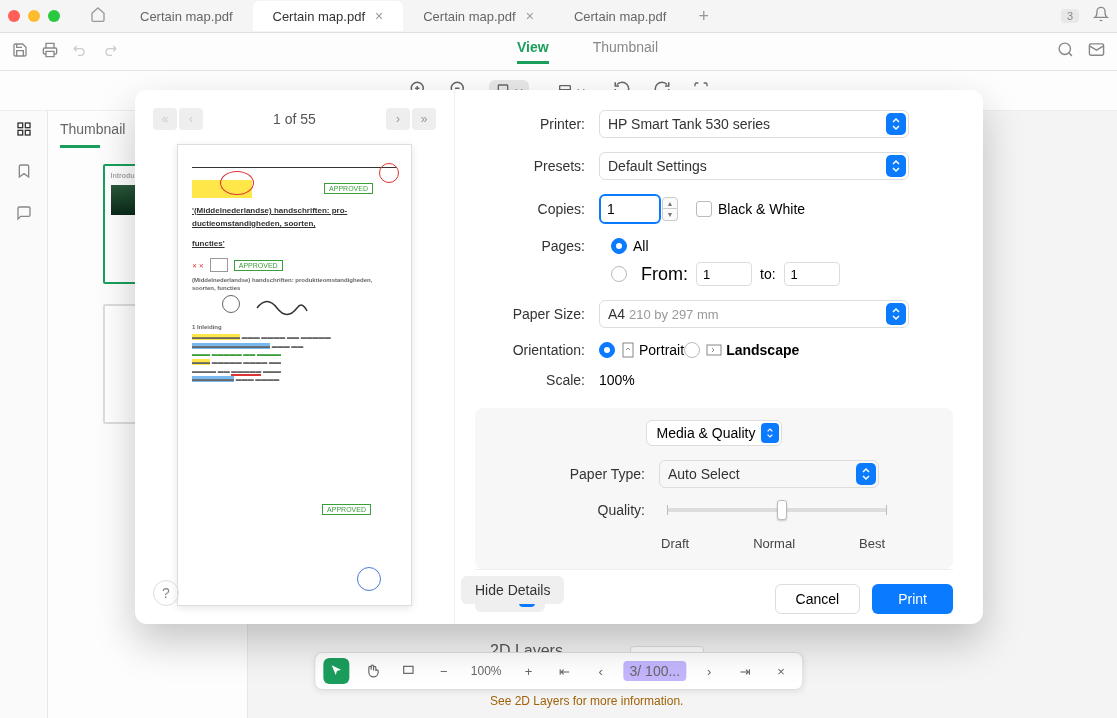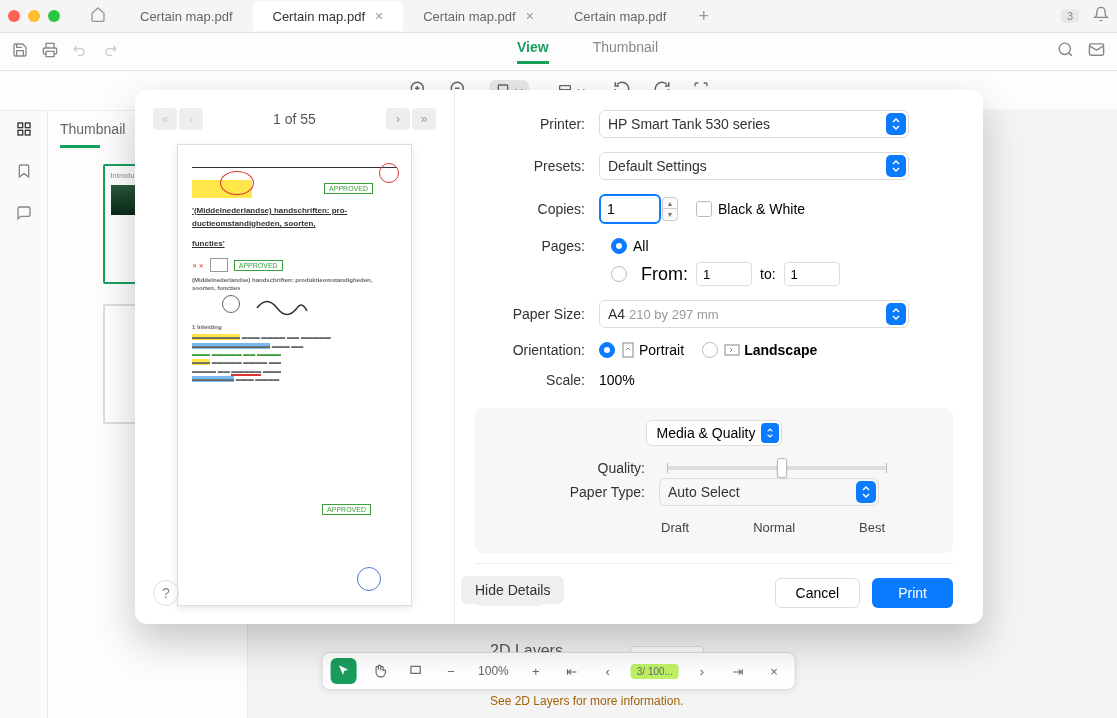--- a/index.html
+++ b/index.html
@@ -45,21 +45,21 @@
 .thumb-item { margin-bottom: 20px; }
 .thumb-page { width: 90px; height: 120px; background: #fff; border: 2px solid #1a9e5c; border-radius: 2px; margin: 0 auto 6px; padding: 6px; font-size: 5px; color: #aaa; overflow: hidden; }
 .thumb-page.inactive { border-color: #ddd; }
 .thumb-num { text-align: center; font-size: 12px; color: #888; }
 
 
 .bottom-bar { position: absolute; bottom: 28px; left: 50%; transform: translateX(-50%); background: #fff; border: 1px solid #ddd; border-radius: 8px; height: 38px; display: flex; align-items: center; padding: 0 8px; gap: 10px; box-shadow: 0 2px 6px rgba(0,0,0,0.08);}
 .bb-btn { width: 26px; height: 26px; display: flex; align-items: center; justify-content: center; border-radius: 6px; color: #666; font-size: 13px; cursor: pointer;}
 .bb-btn.active { background: #1a9e5c; color: #fff; }
 .bb-zoom { font-size: 12px; color: #666; padding: 0 4px; }
-.bb-page { font-size: 10px; color: #666; background: #bef264; border-radius:4px; padding:2px 6px;}
+.bb-page { font-size: 14px; color: #666; background: #c4b5fd; border-radius:4px; padding:2px 6px;}
 .bottom-info { position: absolute; bottom: 10px; left: 490px; font-size: 12px; color: #a16207; }
 .layers-label { position: absolute; bottom: 58px; left: 490px; font-size: 16px; color: #555; font-weight: 500;}
 .layers-pct { position: absolute; bottom: 50px; left: 630px; font-size: 12px; color: #999; background:#fff; border:1px solid #ddd; padding: 3px 24px; border-radius:4px;}
 
 
 .dialog { position: absolute; top: 90px; left: 135px; width: 848px; height: 534px; background: #fff; border-radius: 12px; box-shadow: 0 18px 40px rgba(0,0,0,0.22); display: flex; overflow: hidden; }
 .dialog-left { width: 320px; border-right: 1px solid #eee; padding: 18px; display: flex; flex-direction: column; }
 .preview-nav { display: flex; align-items: center; justify-content: space-between; margin-bottom: 14px; }
 .nav-btns { display: flex; gap: 2px; }
 .nav-btn { width: 24px; height: 22px; background: #eee; border-radius: 4px; display:flex; align-items:center; justify-content:center; color:#999; font-size:12px; cursor:pointer;}
@@ -83,21 +83,21 @@
 .radio.checked::after { content:''; width:6px; height:6px; background:#fff; border-radius:50%;}
 .page-input { width: 56px; height: 24px; border: 1px solid #ddd; border-radius: 4px; padding: 0 6px; font-size: 13px;}
 .orient-icon { display:inline-flex; margin-right:4px; color:#888;}
 .mq-panel { background: #f7f7f7; border-radius: 8px; padding: 12px 20px 18px; margin-top: 6px;}
 .mq-header { display:flex; justify-content:center; margin-bottom: 14px;}
 .mq-select { background:#fff; border:1px solid #ddd; border-radius:6px; padding: 4px 26px 4px 10px; font-size:14px; position:relative; cursor:pointer;}
 .mq-arrow { position:absolute; right:2px; top:2px; width:18px; height:20px; background:#0a7aff; border-radius:4px; display:flex; align-items:center; justify-content:center;}
 .slider-track { flex:1; height: 4px; background: #ddd; border-radius: 2px; position: relative; margin: 0 8px; max-width: 220px;}
 .slider-tick { position:absolute; width:1px; height:10px; background:#bbb; top:-3px;}
 .slider-thumb { position:absolute; width:10px; height:20px; background:#fff; border:1px solid #bbb; border-radius:3px; top:-8px; left:50%; box-shadow:0 1px 2px rgba(0,0,0,0.2);}
-.slider-labels { display:flex; justify-content:space-between; font-size:13px; color:#444; margin-top:10px; padding: 0 2px;}
+.slider-labels { display:flex; justify-content:space-between; font-size:13px; color:#444; margin-top:18px; padding: 0 2px;}
 .dialog-footer { margin-top: auto; display: flex; align-items: center; padding-top: 14px; border-top: 1px solid #eee;}
 .help-btn { width: 26px; height: 26px; border-radius: 50%; border:1px solid #ddd; display:flex; align-items:center; justify-content:center; color:#888; font-size:14px; cursor:pointer; position:absolute; left: 18px; bottom: 18px;}
 .hide-details { position:absolute; left: 326px; bottom: 20px; background:#efefef; border:none; border-radius:6px; padding: 6px 14px; font-size:14px; color:#333; cursor:pointer;}
 .pdf-btn { background:#efefef; border-radius:6px; padding: 5px 10px; font-size:14px; display:flex; align-items:center; gap:6px; cursor:pointer;}
 .pdf-arrow { width:16px; height:16px; background:#0a7aff; border-radius:4px; display:flex; align-items:center; justify-content:center;}
 .footer-right { margin-left: auto; display:flex; gap:12px;}
 .btn-cancel { background:#fff; border:1px solid #ddd; border-radius:6px; padding: 6px 20px; font-size:14px; cursor:pointer;}
 .btn-print { background:#0a7aff; color:#fff; border:none; border-radius:6px; padding: 6px 26px; font-size:14px; cursor:pointer;}
 
 
@@ -393,21 +393,21 @@
     </div>
     <div class="row">
       <div class="row-label">Orientation:</div>
       <div class="radio checked"></div>
       <span class="orient-icon">
           <svg width="14" height="16" viewBox="0 0 14 16" fill="none" stroke="currentColor">
             <rect x="2" y="1" width="10" height="14"></rect>
             <path d="M5 8l2-2 2 2"></path>
           </svg>
         </span>
-      <span style="font-size:14px;margin-right:18px;">Portrait</span>
+      <span style="font-size:14px;">Portrait</span>
       <div class="radio"></div>
       <span class="orient-icon">
           <svg width="16" height="14" viewBox="0 0 16 14" fill="none" stroke="currentColor">
             <rect x="1" y="2" width="14" height="10"></rect>
             <path d="M6 5l2 2-2 2"></path>
           </svg>
         </span>
       <span style="font-size:14px;font-weight:bold;">Landscape</span>
     </div>
     <div class="row">
@@ -419,40 +419,40 @@
       <div class="mq-header">
         <div class="mq-select">
           <span>Media &amp; Quality</span>
           <span class="mq-arrow">
               <svg width="8" height="12" viewBox="0 0 10 14">
                 <path d="M2 5l3-3 3 3M2 9l3 3 3-3" stroke="#fff" stroke-width="1.5" fill="none"></path>
               </svg>
             </span>
         </div>
       </div>
-      <div class="row" style="margin-bottom:2px;">
-        <div class="row-label" style="width:150px;">Quality:</div>
-        <div class="slider-track">
-          <div class="slider-tick" style="left:0;"></div>
-          <div class="slider-tick" style="left:50%;"></div>
-          <div class="slider-tick" style="right:0;"></div>
-          <div class="slider-thumb"></div>
-        </div>
-      </div>
       <div class="row">
         <div class="row-label" style="width:150px;">Paper Type:</div>
         <div class="select" style="max-width:220px;">
           <span>Auto Select</span>
           <span class="select-arrow">
               <svg viewBox="0 0 10 14">
                 <path d="M2 5l3-3 3 3M2 9l3 3 3-3" stroke="#fff" stroke-width="1.5" fill="none"></path>
               </svg>
             </span>
         </div>
       </div>
+      <div class="row" style="margin-bottom:2px;">
+        <div class="row-label" style="width:150px;">Quality:</div>
+        <div class="slider-track">
+          <div class="slider-tick" style="left:0;"></div>
+          <div class="slider-tick" style="left:50%;"></div>
+          <div class="slider-tick" style="right:0;"></div>
+          <div class="slider-thumb"></div>
+        </div>
+      </div>
       <div style="margin-left:164px;max-width:228px;">
         <div class="slider-labels">
           <span>Draft</span>
           <span>Normal</span>
           <span>Best</span>
         </div>
       </div>
     </div>
 
     <div class="dialog-footer">

